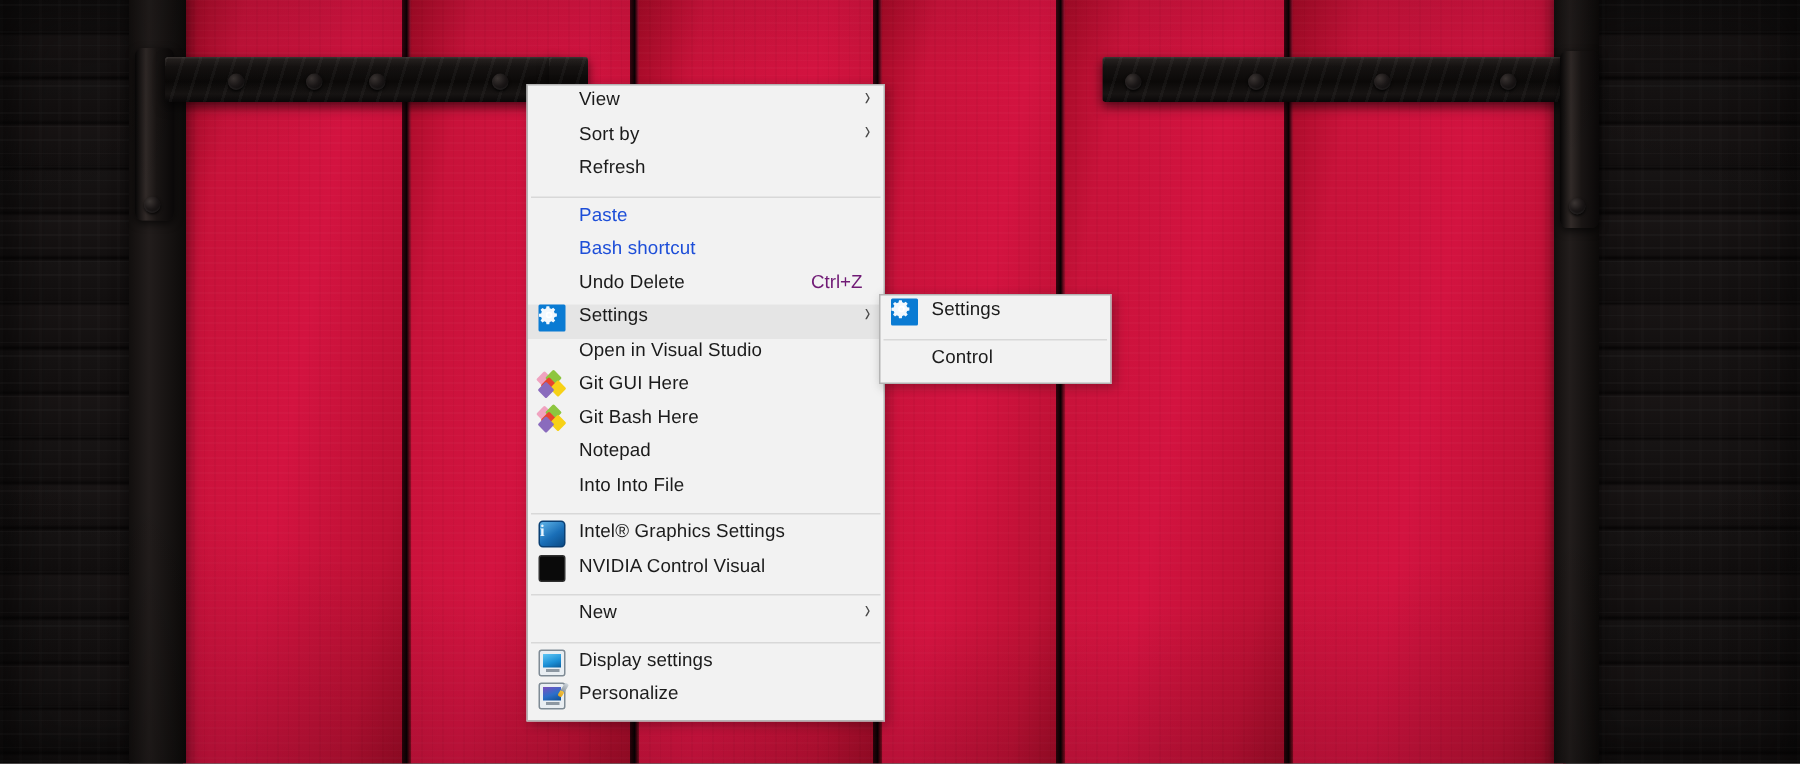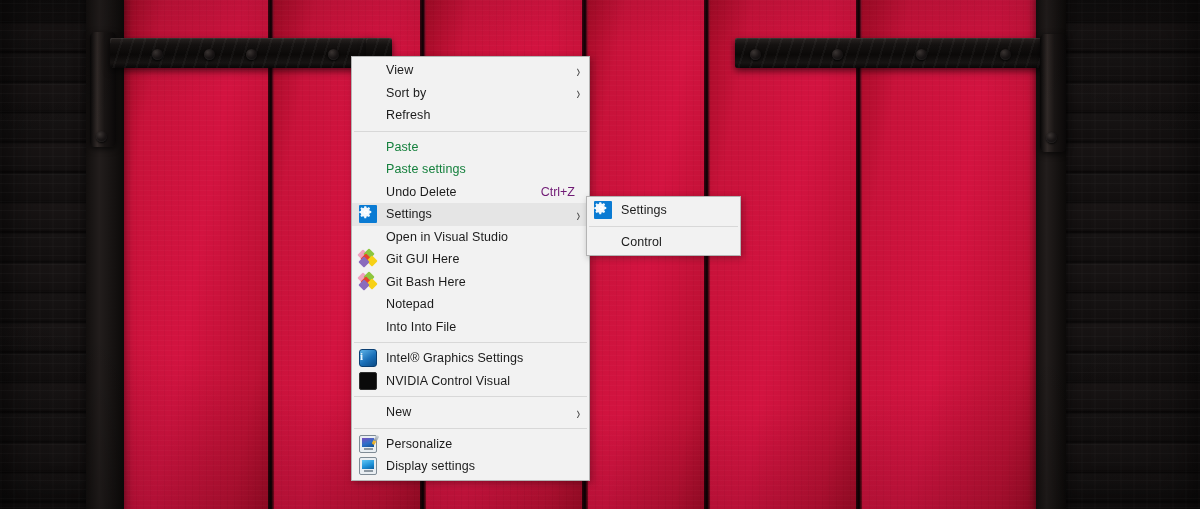--- a/index.html
+++ b/index.html
@@ -101,37 +101,36 @@
     font-size:12.5px;
     color:#1b1b1b;
     user-select:none;
   }
   #main-menu  { left:351px; top:56px;  width:239px; }
   #sub-menu   { left:586px; top:196px; width:155px; }
 
   .mi {
     position:relative;
     display:flex;
-    align-items:center;
     height:22.5px;
     padding:0 8px 0 7px;
     white-space:nowrap;
   }
   .mi.selected { background:#e5e5e5; }
   .mi .ico {
     width:18px; height:18px;
     flex:0 0 18px;
     margin-right:9px;
     position:relative;
     display:block;
   }
   .mi .ico.empty { background:none; }
   .mi .lbl { flex:1 1 auto; letter-spacing:.1px; }
   .mi .accel { color:#701a75; padding-right:6px; font-size:12.5px; }
-  .mi.disabled .lbl { color:#15803d; }
+  .mi.disabled .lbl { color:#1d4ed8; }
   .mi .arrow {
     flex:0 0 auto;
     color:#4a4a4a;
     font-size:13px;
     line-height:1;
     padding-left:10px;
     transform:scaleY(1.35) scaleX(.85);
   }
   .sep {
     height:1px;
@@ -275,21 +274,21 @@
         <span class="ico empty"></span>
         <span class="lbl">Refresh</span>
       </div>
       <div class="sep"></div>
       <div class="mi disabled">
         <span class="ico empty"></span>
         <span class="lbl">Paste</span>
       </div>
       <div class="mi disabled">
         <span class="ico empty"></span>
-        <span class="lbl">Paste settings</span>
+        <span class="lbl">Bash shortcut</span>
       </div>
       <div class="mi">
         <span class="ico empty"></span>
         <span class="lbl">Undo Delete</span>
         <span class="accel">Ctrl+Z</span>
       </div>
       <div class="mi selected">
         <span class="ico ic-gear">
           <svg viewBox="0 0 24 24" aria-hidden="true">
             <path fill="#ffffff" d="M12 8.3a3.7 3.7 0 100 7.4 3.7 3.7 0 000-7.4zm0 5.6a1.9 1.9 0 110-3.8 1.9 1.9 0 010 3.8z"></path>
@@ -341,33 +340,33 @@
         <span class="lbl">NVIDIA Control Visual</span>
       </div>
       <div class="sep"></div>
       <div class="mi">
         <span class="ico empty"></span>
         <span class="lbl">New</span>
         <span class="arrow">›</span>
       </div>
       <div class="sep"></div>
       <div class="mi">
+        <span class="ico ic-monitor">
+          <b></b>
+          <u></u>
+        </span>
+        <span class="lbl">Display settings</span>
+      </div>
+      <div class="mi">
         <span class="ico ic-person">
           <b></b>
           <u></u>
           <i></i>
         </span>
         <span class="lbl">Personalize</span>
-      </div>
-      <div class="mi">
-        <span class="ico ic-monitor">
-          <b></b>
-          <u></u>
-        </span>
-        <span class="lbl">Display settings</span>
       </div>
     </div>
 
   <div class="ctx-menu" id="sub-menu">
       <div class="mi">
         <span class="ico ic-gear">
           <svg viewBox="0 0 24 24" aria-hidden="true">
             <path fill="#ffffff" d="M12 8.3a3.7 3.7 0 100 7.4 3.7 3.7 0 000-7.4zm0 5.6a1.9 1.9 0 110-3.8 1.9 1.9 0 010 3.8z"></path>
             <path fill="#ffffff" d="M21 13.6v-3.2l-2.6-.45a6.9 6.9 0 00-.8-1.93l1.52-2.14-2.26-2.26-2.14 1.52a6.9 6.9 0 00-1.93-.8L12.34 2H9.1l-.45 2.6a6.9 6.9 0 00-1.93.8L4.58 3.88 2.32 6.14l1.52 2.14a6.9 6.9 0 00-.8 1.93L.44 10.66v3.2l2.6.45a6.9 6.9 0 00.8 1.93l-1.52 2.14 2.26 2.26 2.14-1.52a6.9 6.9 0 001.93.8L9.1 22.5h3.24l.45-2.6a6.9 6.9 0 001.93-.8l2.14 1.52 2.26-2.26-1.52-2.14a6.9 6.9 0 00.8-1.93L21 13.6z" opacity=".95"></path>
           </svg>

